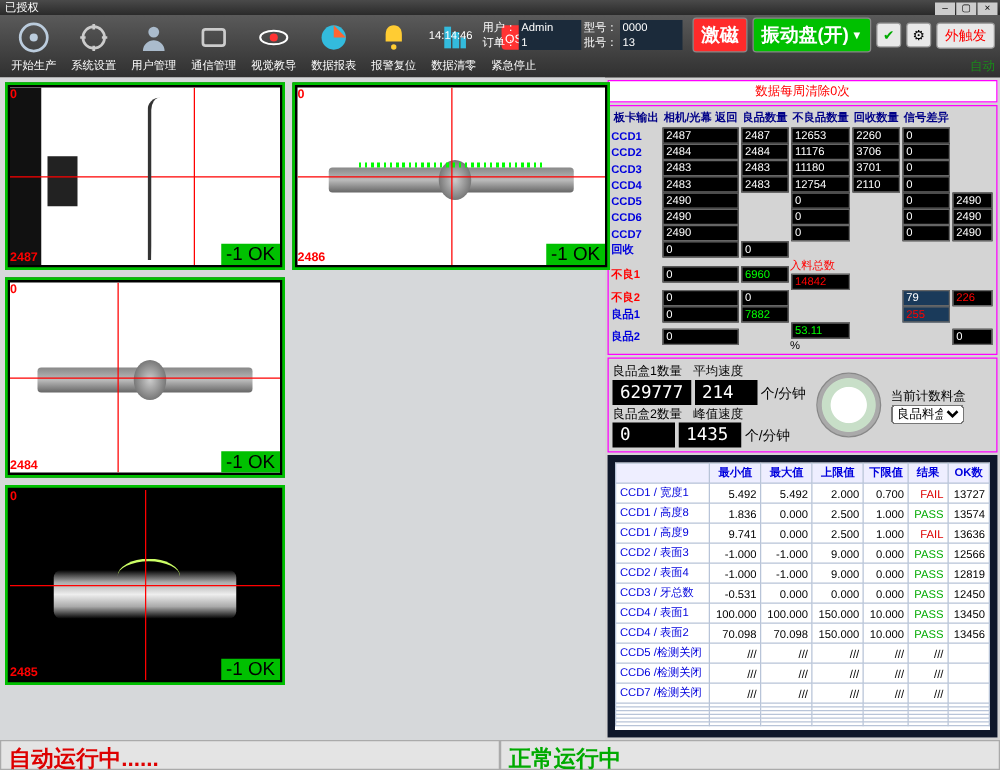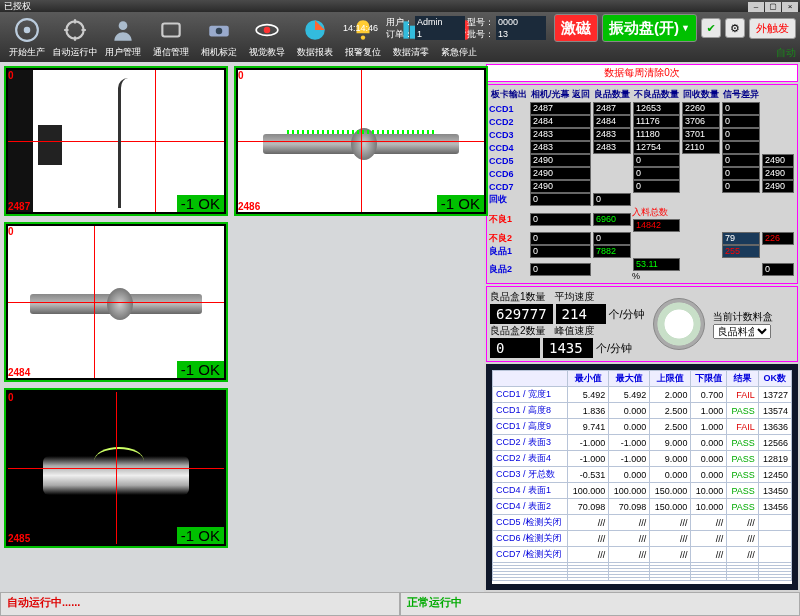--- a/index.html
+++ b/index.html
@@ -63,21 +63,21 @@
 .bin { font-size:10px; }
 .bin select { font-size:10px; width:58px; }
 .grid { flex:1; border:6px solid #0f172a; background:#fff; overflow:auto; }
 .grid table { border-collapse:collapse; width:100%; font-size:9px; }
 .grid th, .grid td { border:1px solid #b8c4d8; padding:1px 3px; text-align:right; white-space:nowrap; }
 .grid th { color:#00d; background:#eef; text-align:center; }
 .grid td.name { color:#00d; text-align:left; }
 .grid td.pass { color:#0a0; }
 .grid td.fail { color:#d00; }
 .footer { height:24px; display:flex; }
-.footer .cell { flex:1; border:1px solid #aaa; background:#e4e4e4; font-size:11px; font-weight:bold; padding:2px 6px; }
+.footer .cell { flex:1; border:1px solid #aaa; background:#e4e4e4; font-size:18px; font-weight:bold; padding:2px 6px; }
 .footer .red { color:#d00; }
 .footer .green { color:#0a0; }
 .win-ctrl { position:absolute; right:2px; top:-10px; display:flex; gap:1px; }
 .win-ctrl div { width:16px; height:10px; background:#ccc; font-size:8px; text-align:center; }
 </style>
 </head>
 <body>
 
 <div class="titlebar">已授权</div>
 
@@ -92,47 +92,38 @@
         </div>
         <div>开始生产</div>
       </div>
     <div class="tool">
         <div class="icon">
           <svg viewBox="0 0 24 24">
             <circle cx="12" cy="12" r="8" fill="none" stroke="#ccc" stroke-width="2"></circle>
             <path d="M12 2v4M12 18v4M2 12h4M18 12h4" stroke="#ccc" stroke-width="2"></path>
           </svg>
         </div>
-        <div>自动运行中</div>
+        <div>系统设置</div>
       </div>
     <div class="tool">
         <div class="icon">
           <svg viewBox="0 0 24 24">
             <circle cx="12" cy="8" r="4" fill="#abc"></circle>
             <path d="M4 22c0-5 4-8 8-8s8 3 8 8" fill="#abc"></path>
           </svg>
         </div>
         <div>用户管理</div>
       </div>
     <div class="tool">
         <div class="icon">
           <svg viewBox="0 0 24 24">
             <rect x="4" y="6" width="16" height="12" rx="2" fill="none" stroke="#ccc" stroke-width="2"></rect>
           </svg>
         </div>
         <div>通信管理</div>
-      </div>
-    <div class="tool">
-        <div class="icon">
-          <svg viewBox="0 0 24 24">
-            <rect x="3" y="8" width="18" height="10" rx="2" fill="#9ac"></rect>
-            <circle cx="12" cy="13" r="3" fill="#345"></circle>
-          </svg>
-        </div>
-        <div>相机标定</div>
       </div>
     <div class="tool">
         <div class="icon">
           <svg viewBox="0 0 24 24">
             <ellipse cx="12" cy="12" rx="10" ry="5" fill="none" stroke="#fff" stroke-width="1.5"></ellipse>
             <circle cx="12" cy="12" r="3" fill="#f33"></circle>
           </svg>
         </div>
         <div>视觉教导</div>
       </div>

